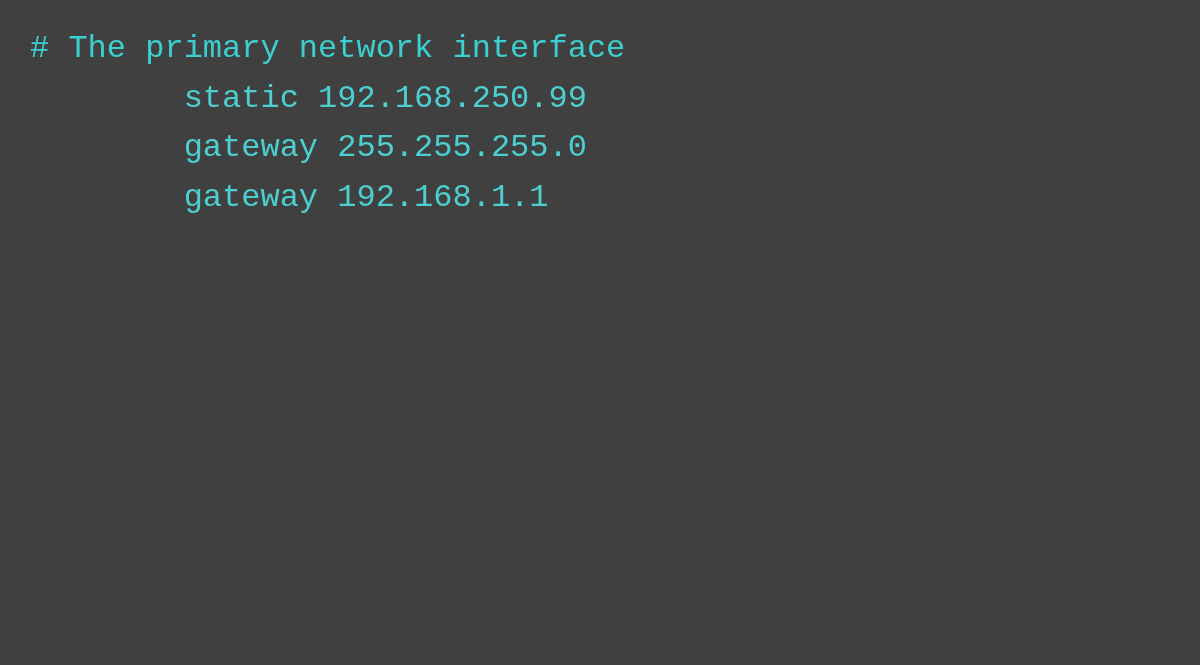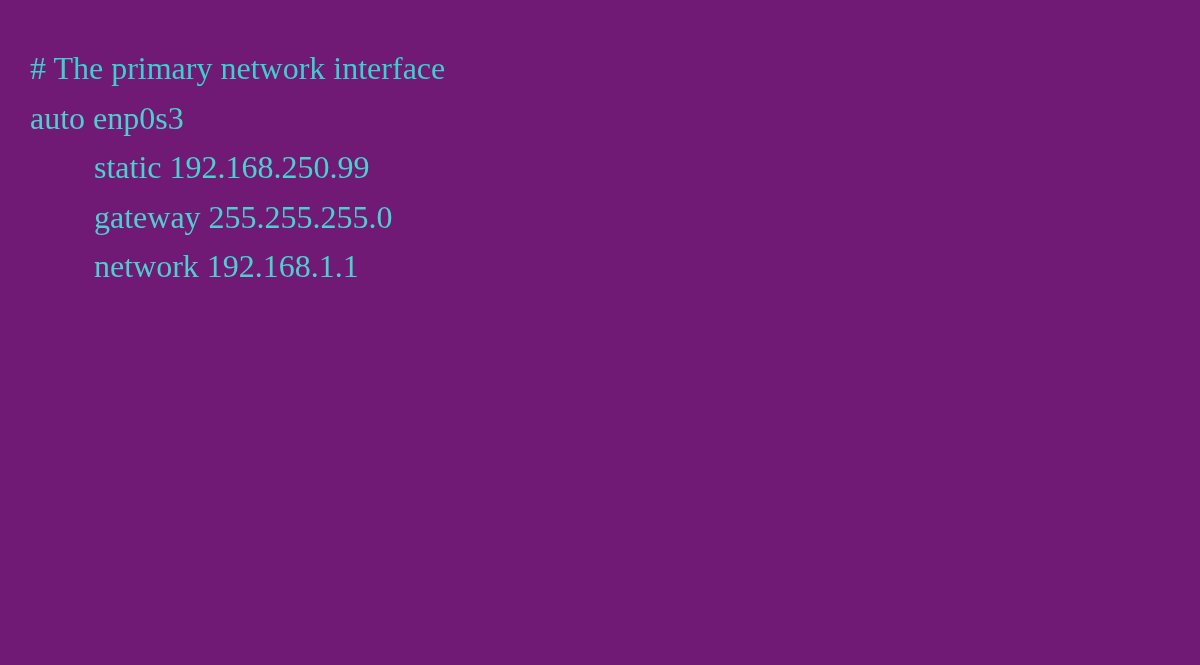--- a/index.html
+++ b/index.html
@@ -12,41 +12,40 @@
       background-color: #0a0a0a;
       width: 1200px;
       height: 665px;
       overflow: hidden;
       display: flex;
       align-items: center;
       justify-content: flex-start;
     }
 
     .terminal {
-      background-color: #701a75;
+      background-color: #404040;
       width: 1200px;
       height: 665px;
-      padding: 44px 30px;
-      font-family: Liberation Serif, serif;
+      padding: 24px 30px;
+      font-family: Liberation Mono, monospace;
       font-size: 32px;
       line-height: 1.55;
       color: #4dcfcf;
     }
 
     .line {
       display: block;
       white-space: pre;
     }
 
     .comment {
       color: #3dcfcf;
     }
   </style>
 </head>
 <body>
 
 <div class="terminal">
   <span class="line comment"># The primary network interface</span>
-  <span class="line">auto enp0s3</span>
   <span class="line">        static 192.168.250.99</span>
   <span class="line">        gateway 255.255.255.0</span>
-  <span class="line">        network 192.168.1.1</span>
+  <span class="line">        gateway 192.168.1.1</span>
 </div>
 
 </body></html>

